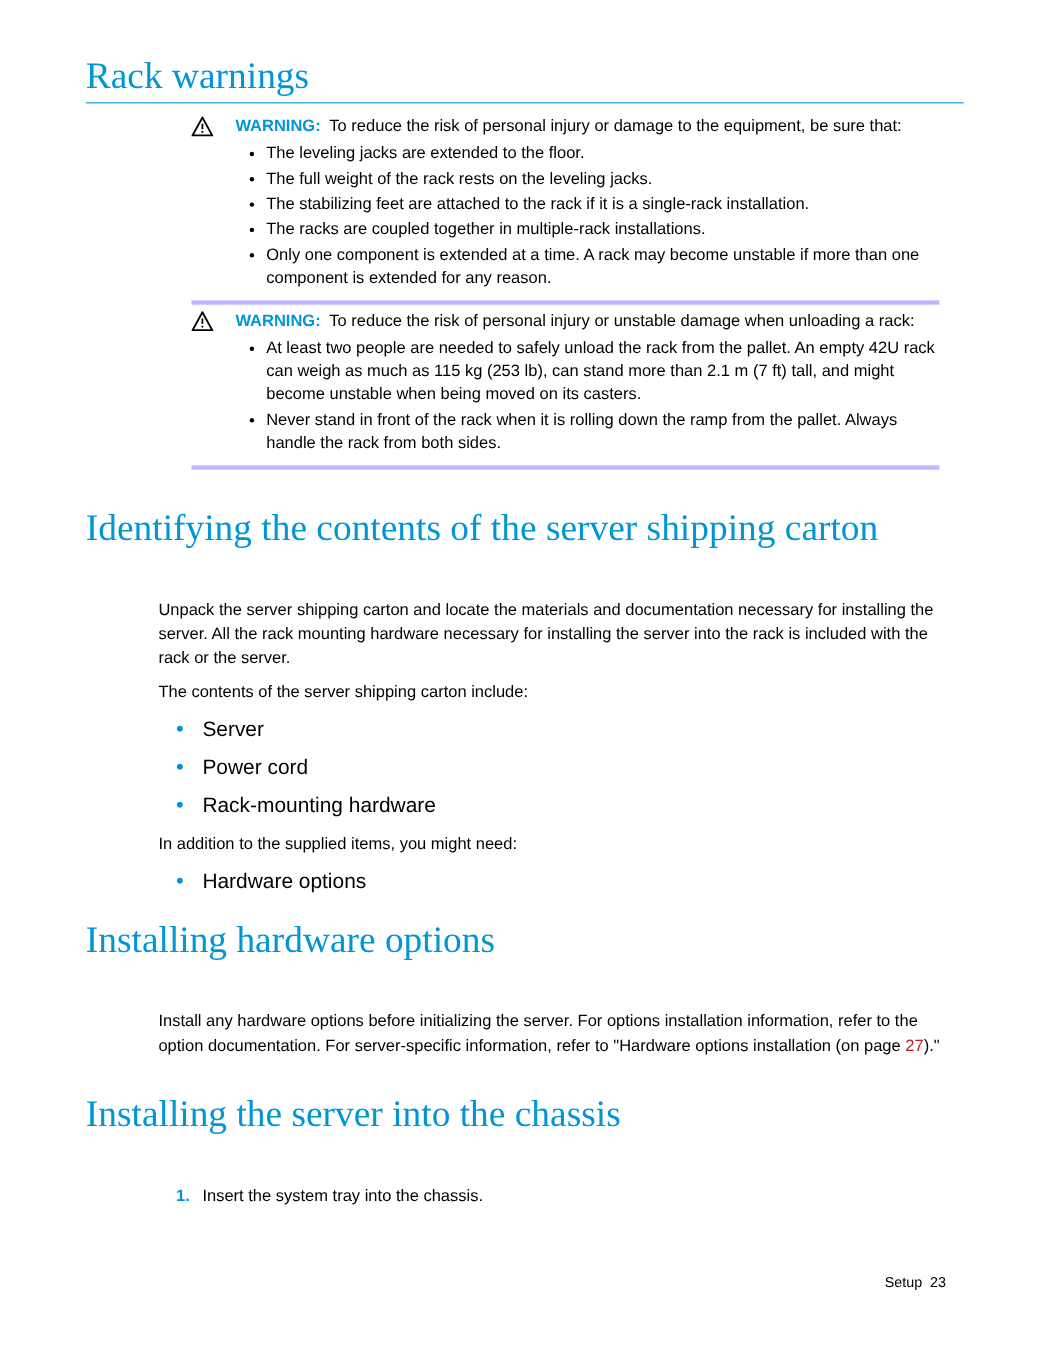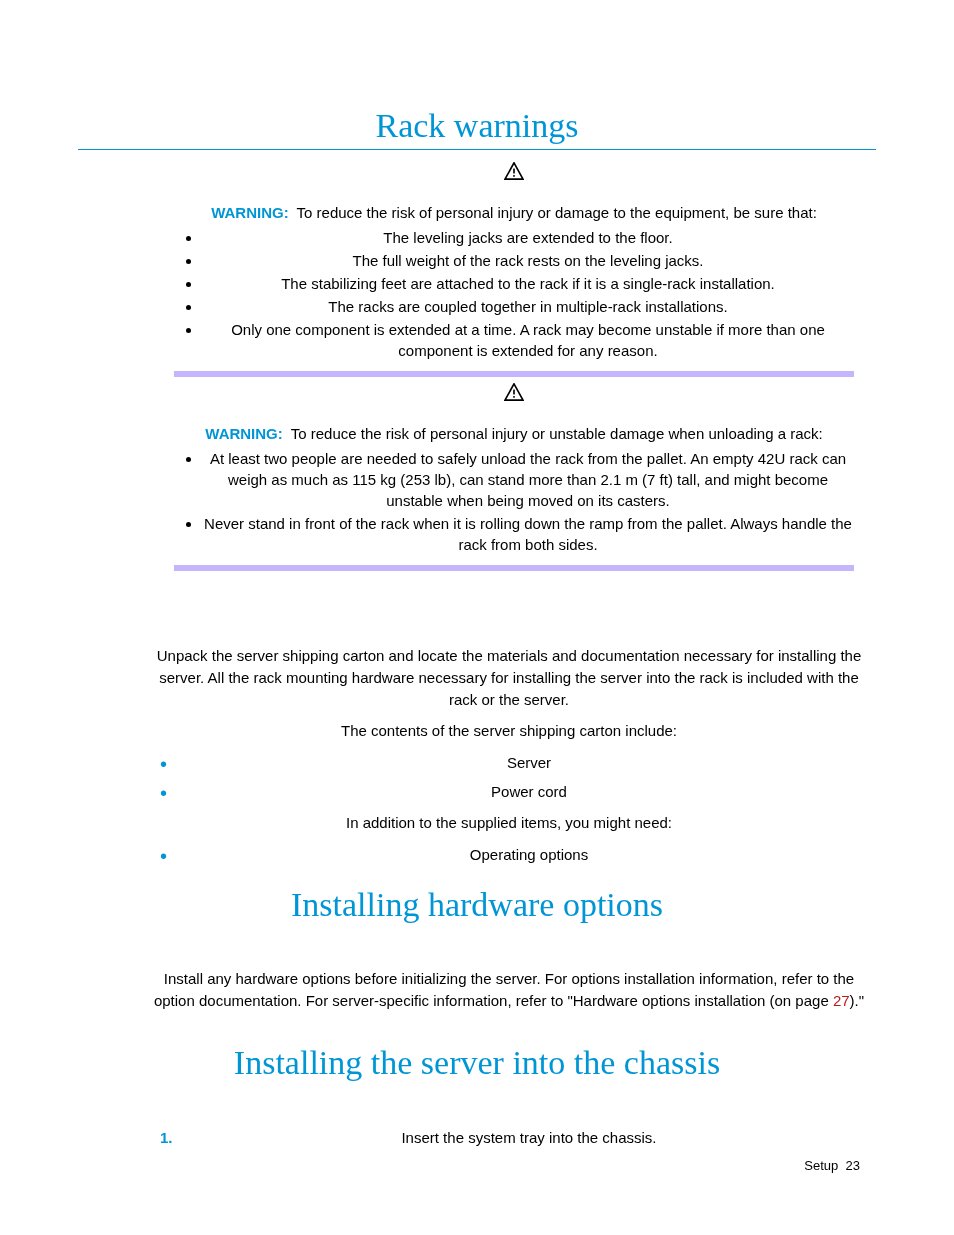--- a/index.html
+++ b/index.html
@@ -8,44 +8,42 @@
     padding: 0;
     width: 954px;
     height: 1235px;
     font-family: Arial, Helvetica, sans-serif;
     color: #000;
     background: #fff;
     position: relative;
   }
   .page {
     box-sizing: border-box;
-    padding: 106px 78px 0 78px;
+    padding: 50px 78px 0 78px;
     width: 954px;
-    text-align: center;
   }
   h1.section-title {
     font-family: Georgia, 'Times New Roman', serif;
     font-weight: 400;
     color: #0096d6;
     font-size: 34px;
     margin: 0 0 6px 0;
     border-bottom: 1px solid #0096d6;
     padding-bottom: 4px;
     line-height: 1.15;
   }
   h1.section-title.no-rule {
     border-bottom: none;
   }
   .warning-block {
     display: flex;
     width: 680px;
     margin-left: 96px;
-    border-bottom: 6px solid #c4b5fd;
+    border-bottom: 4px solid #c4b5fd;
     padding: 4px 0 8px 0;
-    flex-direction: column;
   }
   .warning-icon {
     flex: 0 0 40px;
     padding-top: 2px;
   }
   .warning-icon svg { width: 20px; height: 18px; }
   .warning-body {
     flex: 1 1 auto;
     font-size: 15px;
     line-height: 1.4;
@@ -75,21 +73,21 @@
   .body-text p { margin: 10px 0; }
   ul.blue-bullets {
     list-style: none;
     margin: 10px 0 10px 0;
     padding-left: 16px;
   }
   ul.blue-bullets li {
     position: relative;
     padding-left: 24px;
     margin: 8px 0;
-    font-size: 15px;
+    font-size: 19px;
     line-height: 1.4;
   }
   ul.blue-bullets li::before {
     content: "•";
     color: #0096d6;
     font-size: 20px;
     position: absolute;
     left: 0;
     top: -2px;
   }
@@ -163,30 +161,32 @@
       <span>To reduce the risk of personal injury or unstable damage when unloading a rack:</span>
       <ul class="black-bullets">
         <li>At least two people are needed to safely unload the rack from the pallet. An empty 42U rack can weigh as much as 115 kg (253 lb), can stand more than 2.1 m (7 ft) tall, and might become unstable when being moved on its casters.</li>
         <li>Never stand in front of the rack when it is rolling down the ramp from the pallet. Always handle the rack from both sides.</li>
       </ul>
     </div>
   </div>
 
   <div class="spacer-l"></div>
 
+  <h1 class="section-title no-rule">Identifying the contents of the server shipping carton</h1>
   <div class="body-text">
     <p>Unpack the server shipping carton and locate the materials and documentation necessary for installing the server. All the rack mounting hardware necessary for installing the server into the rack is included with the rack or the server.</p>
     <p>The contents of the server shipping carton include:</p>
     <ul class="blue-bullets">
       <li>Server</li>
       <li>Power cord</li>
+      <li>Rack-mounting hardware</li>
     </ul>
     <p>In addition to the supplied items, you might need:</p>
     <ul class="blue-bullets">
-      <li>Operating options</li>
+      <li>Hardware options</li>
     </ul>
   </div>
 
   <div class="spacer-s"></div>
 
   <h1 class="section-title no-rule">Installing hardware options</h1>
   <div class="body-text">
     <p>
       <span>Install any hardware options before initializing the server. For options installation information, refer to the option documentation. For server-specific information, refer to "Hardware options installation (on page </span><a href="#" class="xref">27</a><span>)."</span>
     </p>

